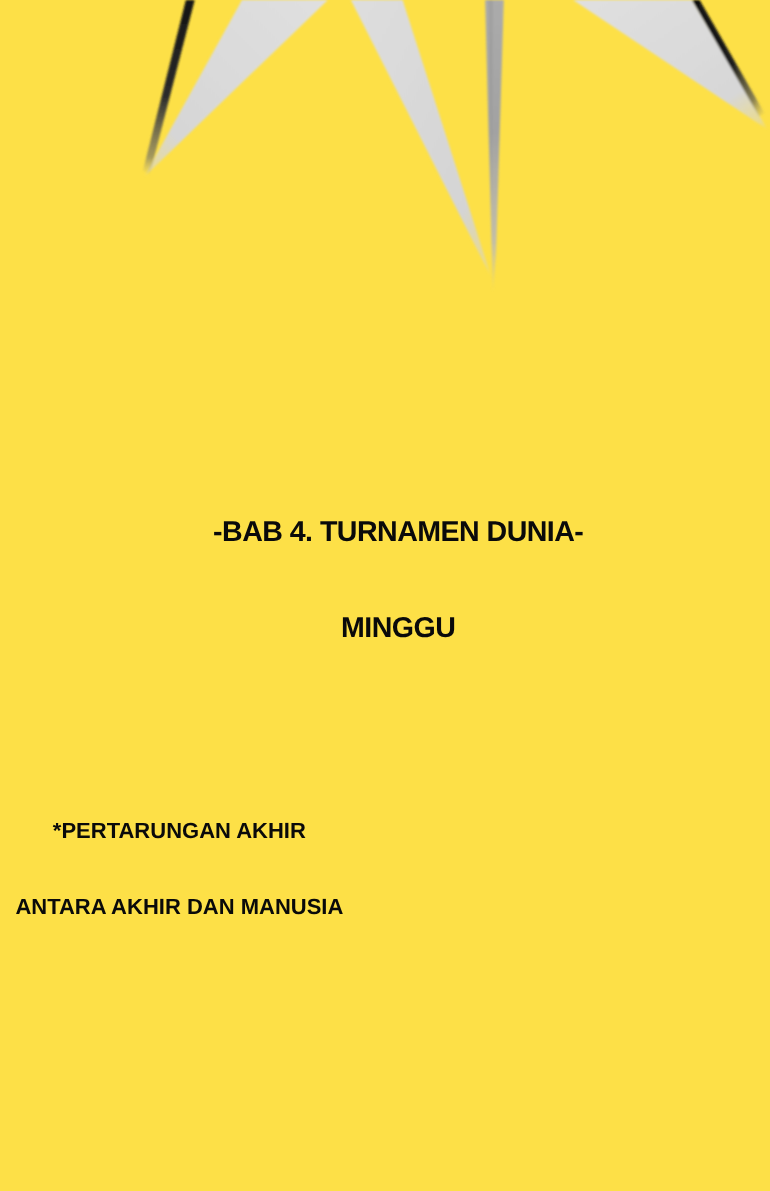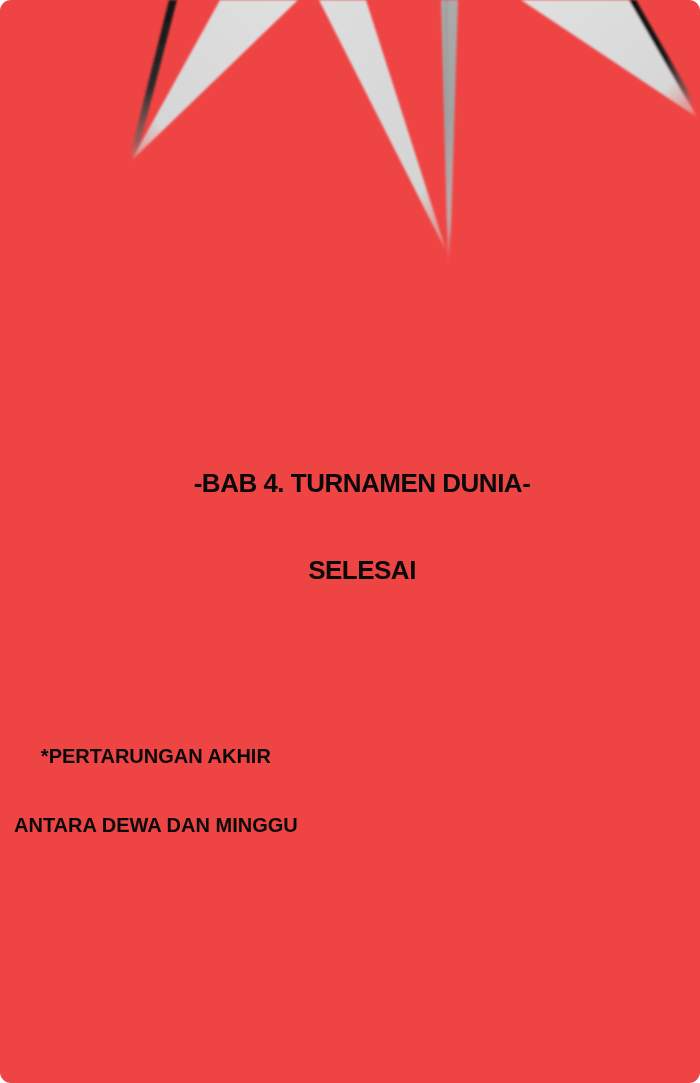--- a/index.html
+++ b/index.html
@@ -4,24 +4,23 @@
 <style>
   html, body {
     margin: 0;
     padding: 0;
     background: #ffffff;
   }
   .page {
     position: relative;
     width: 700px;
     height: 1083px;
-    background: #ef4444;
+    background: #fde047;
     overflow: hidden;
     font-family: "Liberation Sans", sans-serif;
-    border-radius: 11px;
   }
   .art {
     position: absolute;
     top: 0;
     left: 0;
     display: block;
   }
   .announce {
     position: absolute;
     left: 0;
@@ -104,24 +103,24 @@
       <polygon points="521,0 629,0 698,118" fill="url(#gE)"></polygon>
       <polygon points="441,0 458,0 451,230 448,268" fill="url(#gD)"></polygon>
       <polygon points="444,0 448,0 447,190" fill="#949494" opacity="0.45"></polygon>
       <polygon points="169,0 177,0 136,159 130,155" fill="url(#gA)"></polygon>
       <polygon points="629,0 636,0 695,103 690,106" fill="url(#gF)"></polygon>
     </g>
   </svg>
 
   <div class="announce announce--ch4">
     <div class="announce-line">-BAB 4. TURNAMEN DUNIA-</div>
-    <div class="announce-line">SELESAI</div>
+    <div class="announce-line">MINGGU</div>
   </div>
 
   <div class="announce announce--ch5">
   </div>
 
   <div class="footnote">
     <div>*PERTARUNGAN AKHIR</div>
-    <div>ANTARA DEWA DAN MINGGU</div>
+    <div>ANTARA AKHIR DAN MANUSIA</div>
   </div>
 
 </div>
 
 </body></html>

